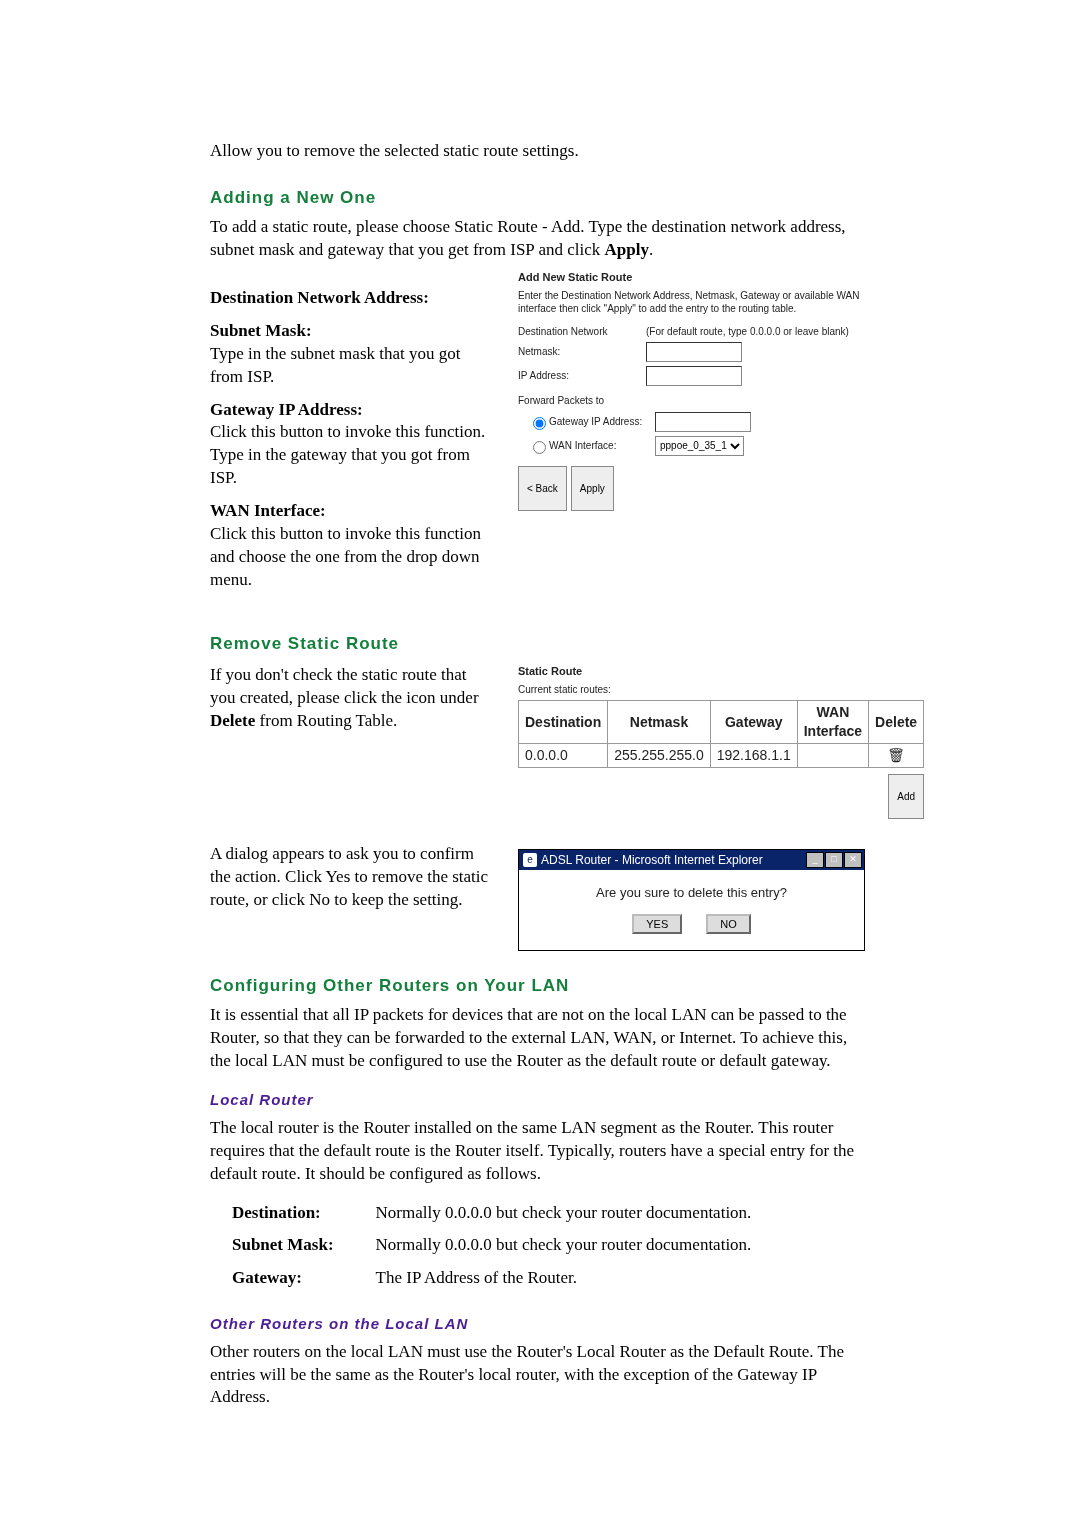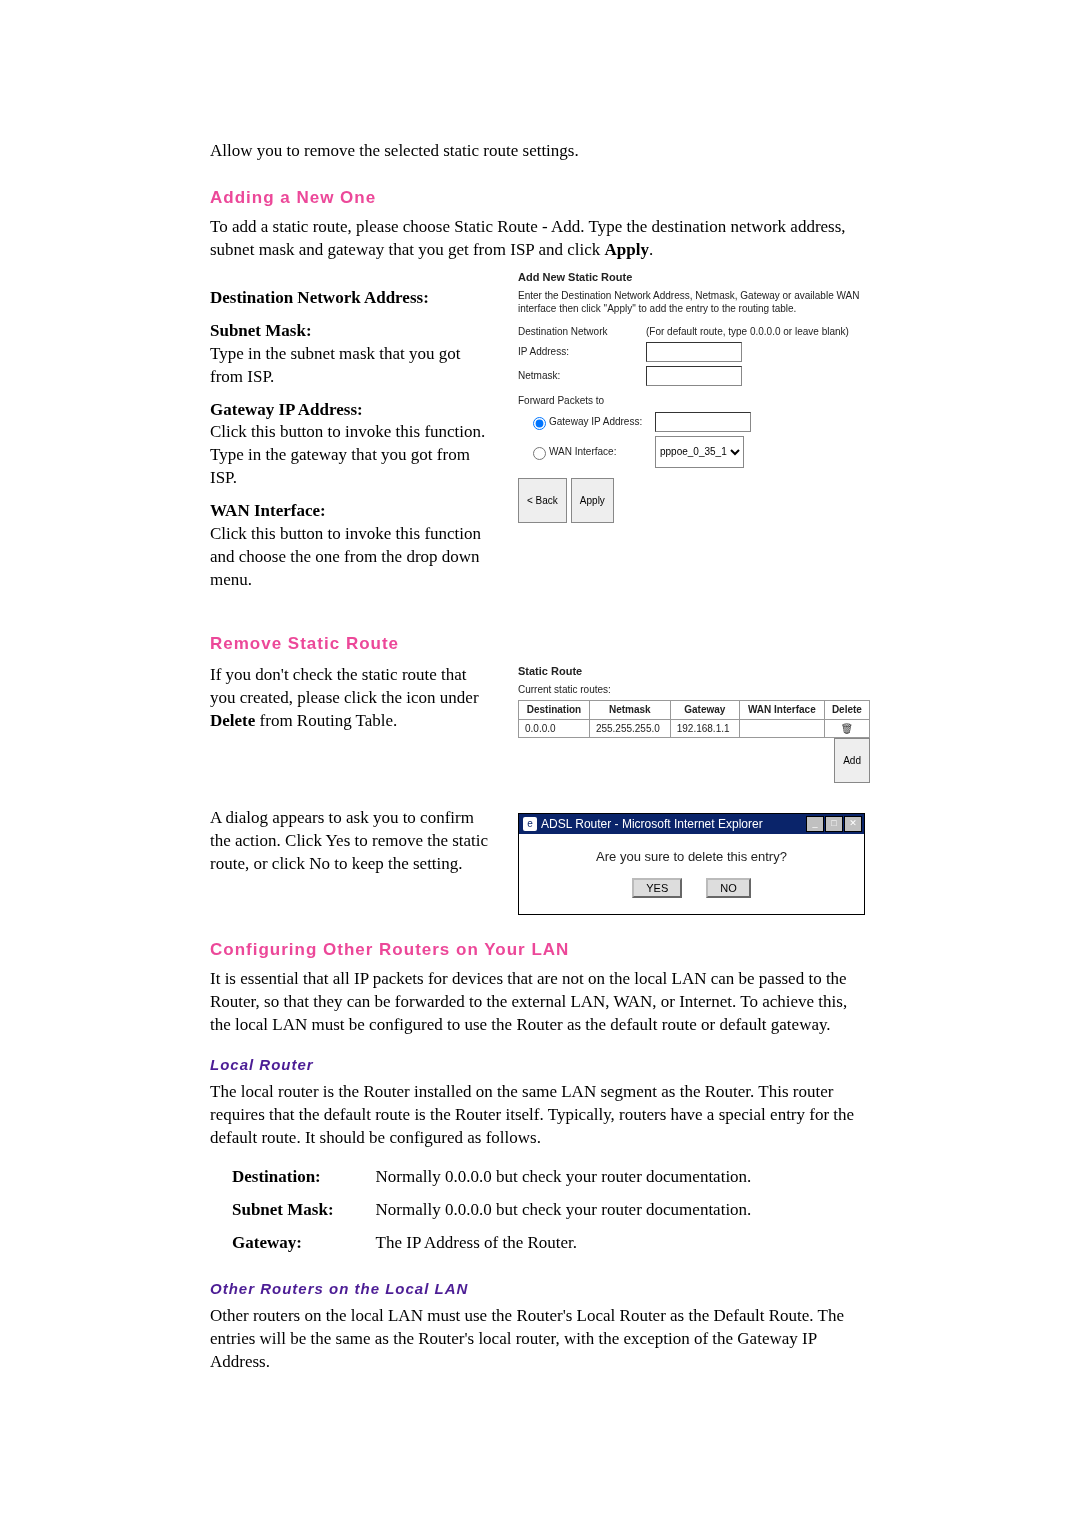--- a/index.html
+++ b/index.html
@@ -14,21 +14,21 @@
   .page {
     width: 1080px;
     min-height: 1527px;
     padding: 140px 210px 70px 210px;
     box-sizing: border-box;
   }
   h2.section {
     font-family: Arial, Helvetica, sans-serif;
     font-size: 17px;
     font-weight: bold;
-    color: #ec4899;
+    color: #15803d;
     letter-spacing: 1px;
     margin: 24px 0 6px 0;
   }
   h3.sub {
     font-family: Arial, Helvetica, sans-serif;
     font-size: 15px;
     font-style: italic;
     font-weight: bold;
     color: #4c1d95;
     letter-spacing: 1px;
@@ -47,47 +47,47 @@
   .def dt { font-weight: bold; margin-top: 10px; }
   .def dd { margin: 0; }
   .panel-title { font-weight: bold; font-size: 11px; margin-bottom: 4px; }
   .panel-text { font-size: 10px; margin-bottom: 10px; line-height: 1.3; }
   .form-row { display: flex; align-items: center; margin: 4px 0; font-size: 10px; }
   .form-row .lbl { width: 128px; }
   .form-row input[type="text"] {
     border: 1px inset #888; height: 16px; width: 90px; font-size: 10px;
   }
   .form-row select {
-    border: 1px solid #888; height: 32px; font-size: 10px; background: #fff;
+    border: 1px solid #888; height: 20px; font-size: 10px; background: #fff;
   }
   .indent { margin-left: 10px; }
   .btn {
     font-family: Arial, Helvetica, sans-serif;
     font-size: 10px;
     padding: 16px 8px;
     border: 1px solid #888;
     background: #eee;
     cursor: pointer;
   }
   .btn-row { display: flex; gap: 4px; margin-top: 10px; }
 
   .routes-table {
     border-collapse: collapse;
     width: 100%;
-    font-size: 10px;
+    font-size: 14px;
     margin-top: 4px;
   }
   .routes-table th, .routes-table td {
     border: 1px solid #999;
     padding: 2px 6px;
     text-align: left;
   }
   .routes-table th { font-weight: bold; background: #fff; text-align: center; }
   .routes-table td.center { text-align: center; }
-  .right-align { text-align: right; }
+  .right-align { text-align: right; margin-top: 6px; }
 
   .dialog {
     border: 1px solid #000;
     font-family: "MS Sans Serif", Tahoma, Arial, sans-serif;
     font-size: 12px;
     width: 345px;
     margin-top: 6px;
   }
   .titlebar {
     background: #0a246a;
@@ -143,25 +143,25 @@
     </div>
     <div class="right">
       <div class="panel-title">Add New Static Route</div>
       <div class="panel-text">Enter the Destination Network Address, Netmask, Gateway or available WAN interface then click "Apply" to add the entry to the routing table.</div>
 
       <div class="form-row">
         <span class="lbl">Destination Network</span>
         <span>(For default route, type 0.0.0.0 or leave blank)</span>
       </div>
       <div class="form-row">
+        <span class="lbl">Netmask:</span>
+        <input type="text" style="">
+      </div>
+      <div class="form-row">
         <span class="lbl">IP Address:</span>
-        <input type="text" style="">
-      </div>
-      <div class="form-row">
-        <span class="lbl">Netmask:</span>
         <input type="text" style="">
       </div>
       <div class="form-row" style="margin-top:8px;">
         <span class="lbl">Forward Packets to</span>
       </div>
       <div class="form-row indent">
         <input type="radio" name="fw" checked="" style="">
         <span style="width:106px;">Gateway IP Address:</span>
         <input type="text" style="">
       </div>

